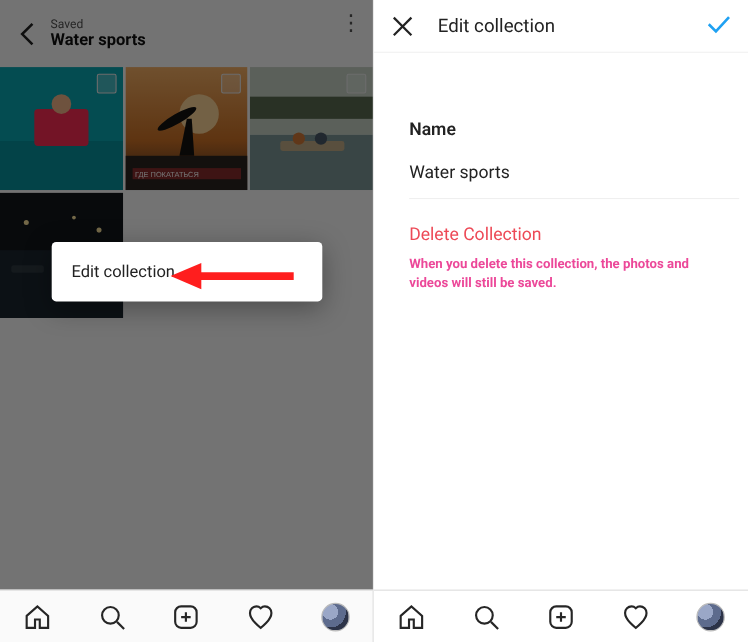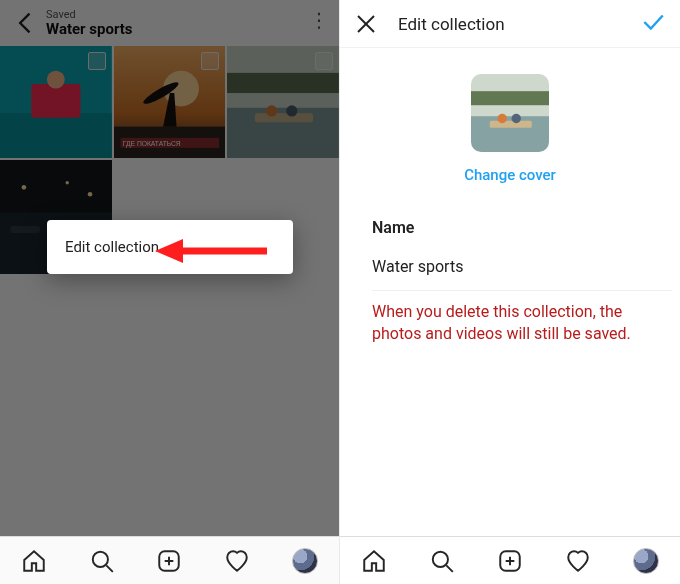--- a/index.html
+++ b/index.html
@@ -4,21 +4,21 @@
 <style>
   * { box-sizing: border-box; margin: 0; padding: 0; }
   body { width: 680px; height: 584px; font-family: -apple-system, BlinkMacSystemFont, "Segoe UI", Roboto, Helvetica, Arial, sans-serif; background: #fff; overflow: hidden; }
   .wrap { display: flex; width: 680px; height: 584px; }
   .pane { position: relative; width: 340px; height: 584px; background: #fff; }
   .pane-left { border-right: 1px solid #e9e9e9; }
 
   
   .overlay-dim { position: absolute; inset: 0; background: rgba(0,0,0,0.55); z-index: 4; }
 
-  .lp-header { position: relative; height: 46px; display: flex; align-items: center; padding: 0 12px; }
+  .lp-header { position: relative; height: 61px; display: flex; align-items: center; padding: 0 12px; }
   .lp-back { width: 28px; height: 28px; display:flex; align-items:center; justify-content:center; }
   .lp-title-wrap { margin-left: 6px; display:flex; flex-direction:column; line-height:1.1; }
   .lp-saved { font-size: 11px; color:#555; }
   .lp-title { font-size: 15px; font-weight:700; color:#111; }
   .lp-more { position:absolute; right:10px; top:8px; font-size:20px; color:#555; }
 
   .grid { display:grid; grid-template-columns: repeat(3,1fr); gap:2px; padding:0; }
   .tile { position:relative; height:112px; overflow:hidden; }
   .tile svg { width:100%; height:100%; display:block; }
   .saveflag { position:absolute; top:6px; right:6px; width:18px; height:18px; border:1.5px solid #eee; border-radius:2px; background:rgba(255,255,255,0.25); }
@@ -49,21 +49,21 @@
   .rp-body { padding-top:26px; }
   .cover-wrap { display:flex; flex-direction:column; align-items:center; gap:14px; }
   .cover-thumb { width:78px; height:78px; border-radius:10px; overflow:hidden; }
   .cover-thumb svg { width:100%; height:100%; display:block; }
   .change-cover { color:#1fa1f2; font-size:15px; font-weight:500; }
 
   .section { padding:0 8px;margin-left:24px; }
   .lbl { font-size:16px; font-weight:600; color:#222; margin-top:34px; }
   .val { font-size:16px; color:#222; margin-top:20px; padding-bottom:14px; border-bottom:1px solid #efefef; }
   .delete { color:#ed4956; font-size:16px; margin-top:22px; }
-  .hint { color:#b91c1c; font-size:16px; margin-top:10px; line-height:1.4; max-width:290px; }
+  .hint { color:#ec4899; font-size:12px; margin-top:10px; line-height:1.4; max-width:290px;font-weight:bold; }
 </style>
 </head>
 <body>
 
 <div class="wrap">
 
   <div class="pane pane-left">
 
     <div class="lp-header">
       <div class="lp-back">
@@ -187,40 +187,28 @@
       </div>
       <div class="rp-title">Edit collection</div>
       <div class="rp-check">
         <svg width="26" height="26" viewBox="0 0 24 24" fill="none" stroke="#1fa1f2" stroke-width="2.2">
             <path d="M4 12 L10 18 L21 6"></path>
           </svg>
       </div>
     </div>
 
     <div class="rp-body">
-      <div class="cover-wrap">
-        <div class="cover-thumb">
-          <svg viewBox="0 0 100 100" preserveAspectRatio="xMidYMid slice">
-            <rect width="100" height="54" fill="#cfd8cc"></rect>
-            <rect y="54" width="100" height="46" fill="#86a2a2"></rect>
-            <rect x="0" y="22" width="100" height="18" fill="#627852"></rect>
-            <rect x="24" y="60" width="54" height="9" rx="2" fill="#cdb68b"></rect>
-            <circle cx="40" cy="57" r="6" fill="#d67b39"></circle>
-            <circle cx="58" cy="57" r="6" fill="#52657a"></circle>
-          </svg>
-        </div>
-        <div class="change-cover">Change cover</div>
-      </div>
 
       <div class="section">
         <div class="lbl">Name</div>
         <div class="val">Water sports</div>
       </div>
 
       <div class="section">
+        <div class="delete">Delete Collection</div>
         <div class="hint">When you delete this collection, the photos and videos will still be saved.</div>
       </div>
     </div>
 
     <div class="nav">
       <span>
           <svg viewBox="0 0 24 24" fill="none" stroke="#262626" stroke-width="1.8">
             <path d="M3 11 L12 3 L21 11 V21 H14 V14 H10 V21 H3 Z"></path>
           </svg>
         </span>

